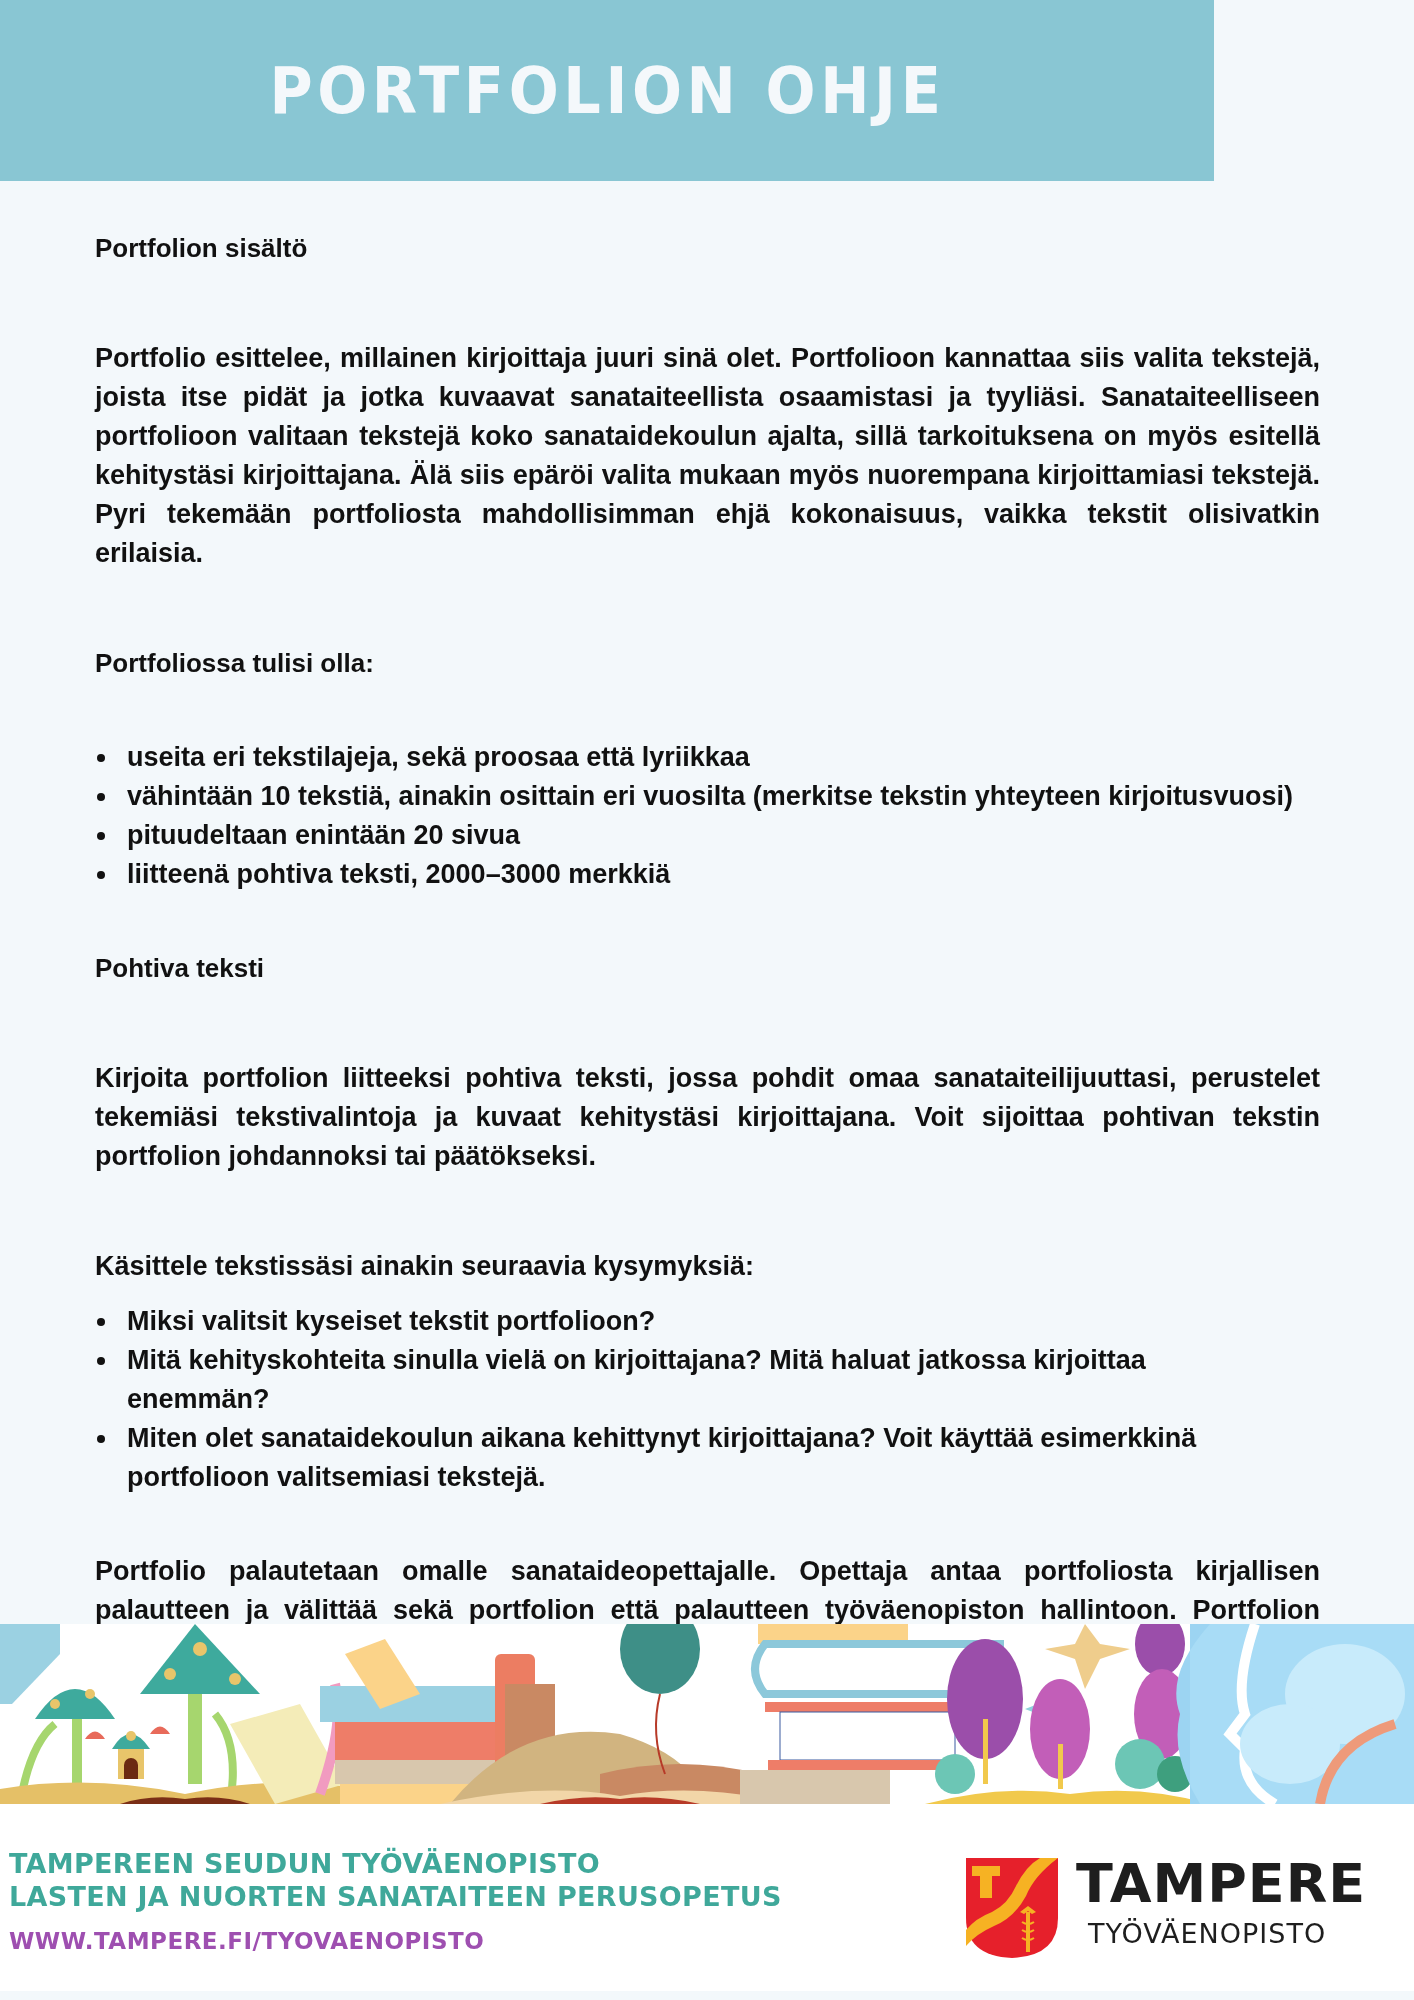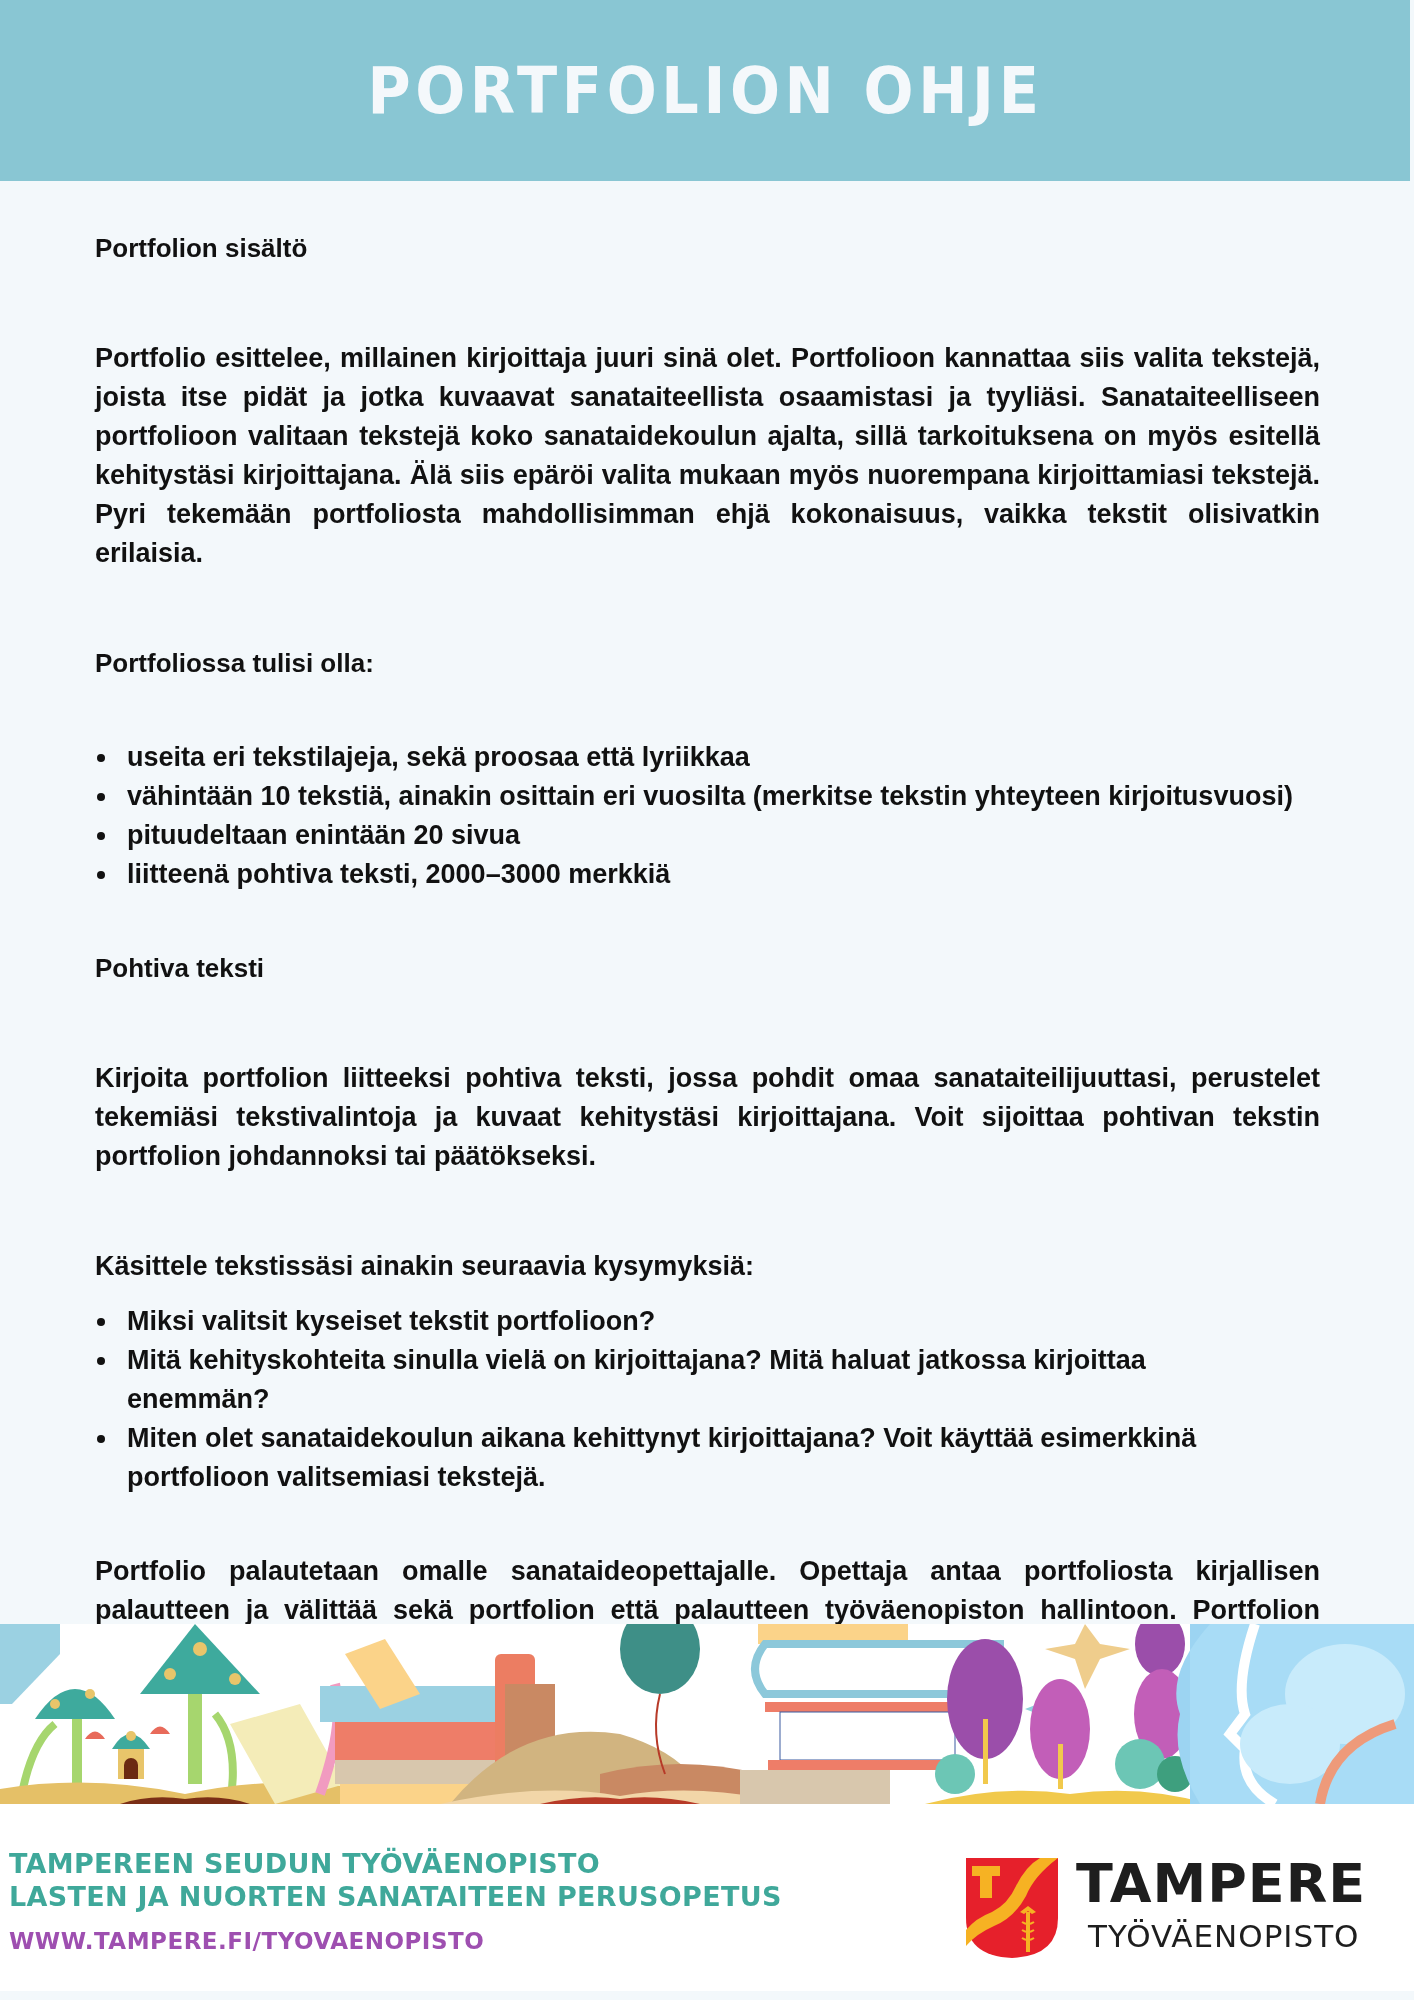--- a/index.html
+++ b/index.html
@@ -3,21 +3,21 @@
 <meta charset="utf-8">
 <style>
   html, body { margin: 0; padding: 0; }
   body {
     width: 1414px; height: 2000px; position: relative; overflow: hidden;
     background: #f3f8fb;
     font-family: "Liberation Sans", "DejaVu Sans", sans-serif;
     color: #111;
   }
   .header {
-    position: absolute; left: 0; top: 0; width: 1410px; height: 181px;
+    position: absolute; left: 0; top: 0; width: 1214px; height: 181px;
     background: #89c6d3;
     display: flex; align-items: center; justify-content: center;
   }
   .header h1 {
     margin: 0; color: #f4f8fb;
     font-family: "DejaVu Sans", sans-serif; font-weight: bold;
     font-size: 64px; letter-spacing: 5px;
     transform: scaleX(0.92);
   }
   .content {
@@ -55,21 +55,21 @@
   }
   .logo { position: absolute; left: 964px; top: 52px; width: 440px; height: 110px; }
   .logo .name {
     position: absolute; left: 112px; top: -4px;
     font-family: "DejaVu Sans", sans-serif; font-weight: bold;
     font-size: 54px; color: #1e1e1e; letter-spacing: 1px;
   }
   .logo .sub {
     position: absolute; left: 124px; top: 62px;
     font-family: "DejaVu Sans", sans-serif;
-    font-size: 31px; color: #1e1e1e; letter-spacing: 1px;
+    font-size: 27px; color: #1e1e1e; letter-spacing: 1px;
   }
 </style>
 </head>
 <body>
 
 <header class="header">
   <h1>PORTFOLION OHJE</h1>
 </header>
 
 <main class="content">

